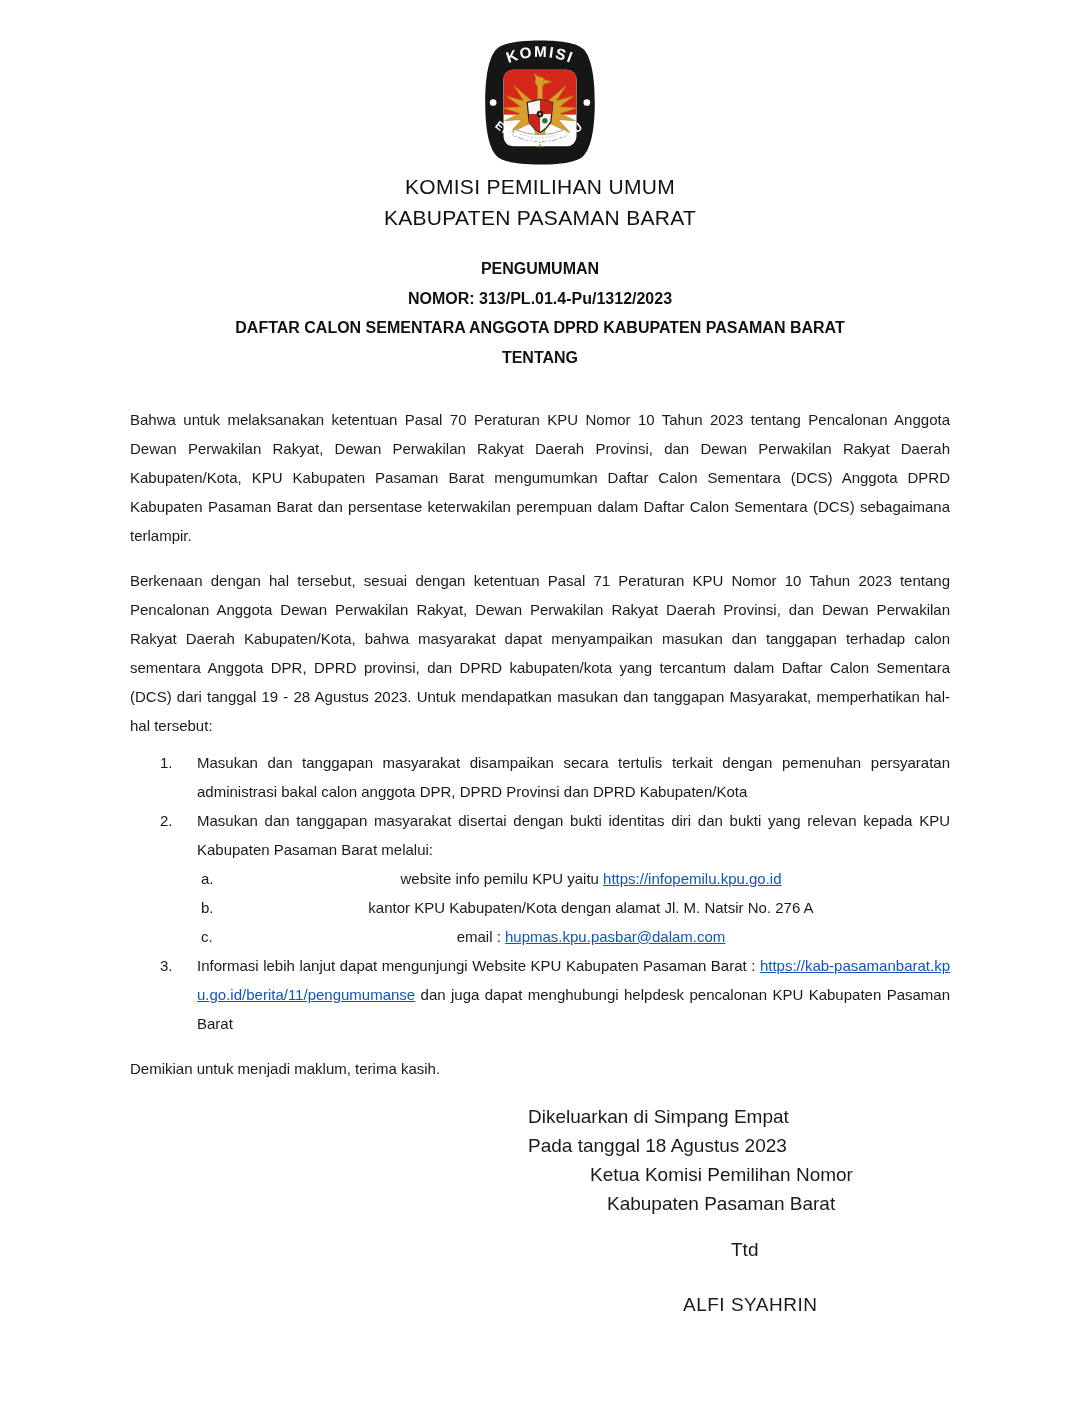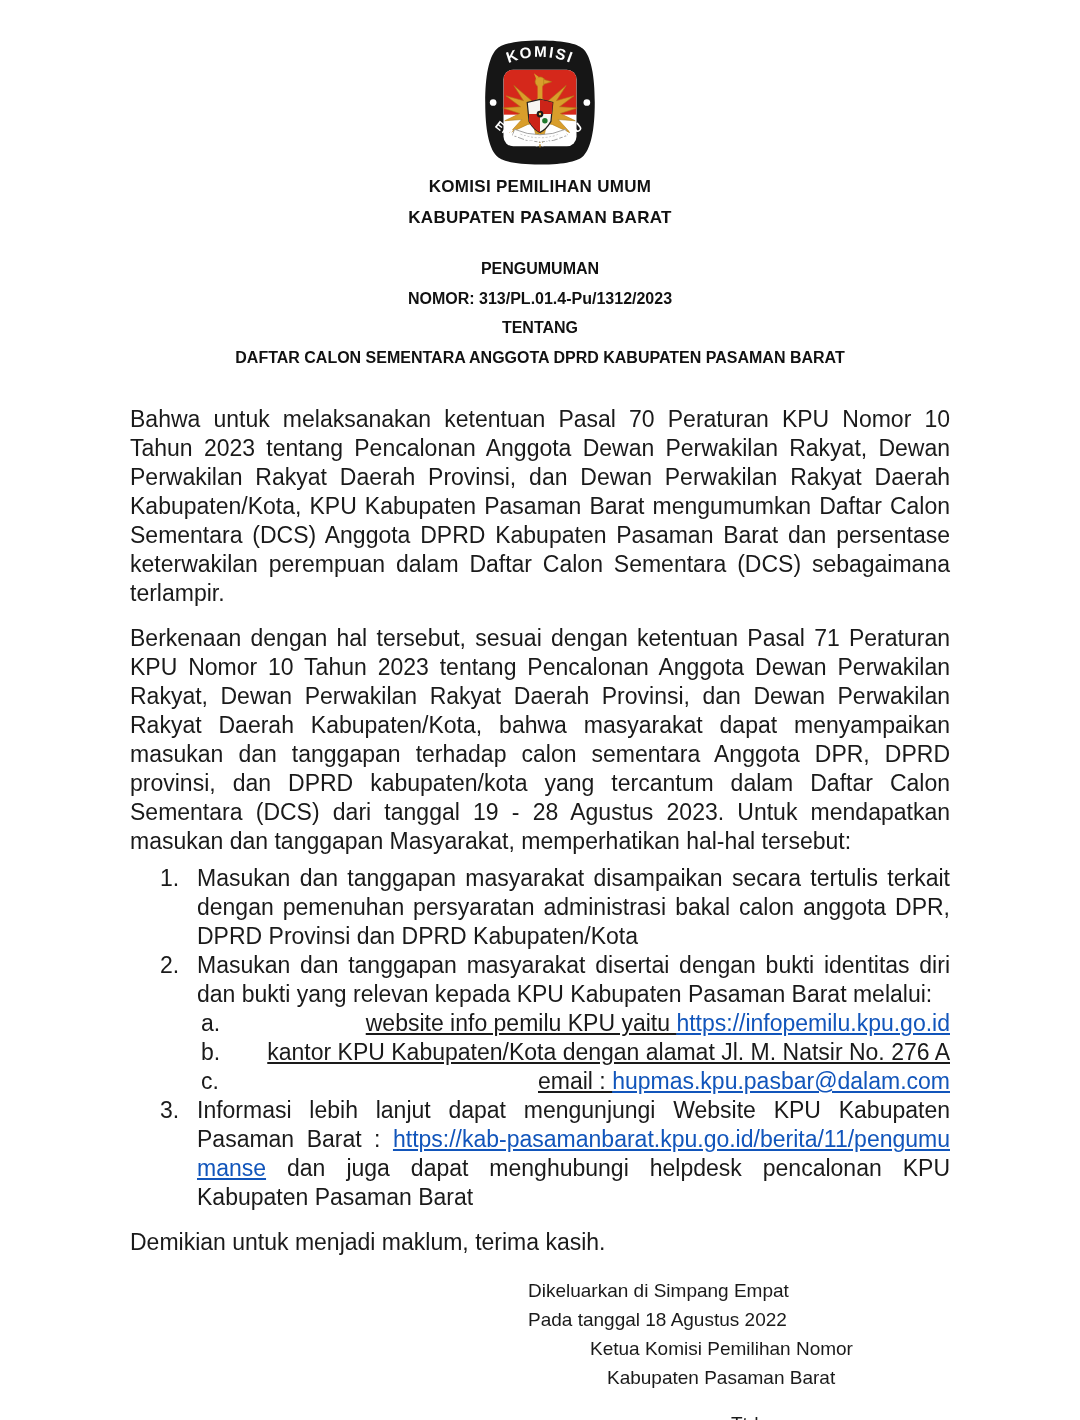--- a/index.html
+++ b/index.html
@@ -15,39 +15,39 @@
     width:1080px;height:1420px;
     font-family:"Liberation Sans", sans-serif;
     color:var(--ink);
     overflow:hidden;
   }
   .page{width:1080px;height:1420px;padding:38px 130px 0 130px;position:relative;}
 
   
   .letterhead{text-align:center;}
   .logo-wrap{display:flex;justify-content:center;margin-bottom:4px;}
-  .org-line{font-weight:700;font-size:17px;line-height:31px;letter-spacing:.3px;color:#111;}
+  .org-line{font-weight:400;font-size:21px;line-height:31px;letter-spacing:.3px;color:#111;}
 
   
   .title-block{text-align:center;margin-top:21px;}
   .title-line{font-weight:700;font-size:16px;line-height:29.5px;color:#111;}
 
   
-  .doc-body{margin-top:33px;font-size:23px;line-height:29px;}
+  .doc-body{margin-top:33px;font-size:15px;line-height:29px;}
   p.para{text-align:justify;margin-top:16px;}
   p.para:first-child{margin-top:0;}
 
   ol.main-list{list-style:none;margin-top:8px;}
   .li{display:flex;align-items:flex-start;}
   .li > .marker{flex:none;width:37px;margin-left:30px;}
   .li > .content{flex:1;text-align:justify;}
   .sub-list{list-style:none;}
   .sub-li{display:flex;align-items:flex-start;}
   .sub-li > .marker{flex:none;width:31px;margin-left:4px;}
-  .sub-li > .content{flex:1;text-align:right;text-decoration:underline;}
+  .sub-li > .content{flex:1;text-align:center;}
   a.doc-link{color:var(--link);text-decoration:underline;cursor:pointer;word-break:break-all;}
 
   p.closing{margin-top:16px;text-align:left;}
 
   
   .signature{margin-top:19px;margin-left:398px;font-size:19px;line-height:29px;}
   .sig-line{white-space:nowrap;}
   .sig-place{padding-left:0;}
   .sig-date{padding-left:0;}
   .sig-title1{padding-left:62px;}
@@ -114,22 +114,22 @@
         </text>
       </svg>
     </div>
     <div class="org-line">KOMISI PEMILIHAN UMUM</div>
     <div class="org-line">KABUPATEN PASAMAN BARAT</div>
   </div>
 
   <div class="title-block">
     <div class="title-line">PENGUMUMAN</div>
     <div class="title-line">NOMOR: 313/PL.01.4-Pu/1312/2023</div>
+    <div class="title-line">DAFTAR CALON SEMENTARA ANGGOTA DPRD KABUPATEN PASAMAN BARAT</div>
     <div class="title-line">TENTANG</div>
-    <div class="title-line">DAFTAR CALON SEMENTARA ANGGOTA DPRD KABUPATEN PASAMAN BARAT</div>
   </div>
 
   <div class="doc-body">
     <p class="para">Bahwa untuk melaksanakan ketentuan Pasal 70 Peraturan KPU Nomor 10 Tahun 2023 tentang Pencalonan Anggota Dewan Perwakilan Rakyat, Dewan Perwakilan Rakyat Daerah Provinsi, dan Dewan Perwakilan Rakyat Daerah Kabupaten/Kota, KPU Kabupaten Pasaman Barat mengumumkan Daftar Calon Sementara (DCS) Anggota DPRD Kabupaten Pasaman Barat dan persentase keterwakilan perempuan dalam Daftar Calon Sementara (DCS) sebagaimana terlampir.</p>
     <p class="para">Berkenaan dengan hal tersebut, sesuai dengan ketentuan Pasal 71 Peraturan KPU Nomor 10 Tahun 2023 tentang Pencalonan Anggota Dewan Perwakilan Rakyat, Dewan Perwakilan Rakyat Daerah Provinsi, dan Dewan Perwakilan Rakyat Daerah Kabupaten/Kota, bahwa masyarakat dapat menyampaikan masukan dan tanggapan terhadap calon sementara Anggota DPR, DPRD provinsi, dan DPRD kabupaten/kota yang tercantum dalam Daftar Calon Sementara (DCS) dari tanggal 19 - 28 Agustus 2023. Untuk mendapatkan masukan dan tanggapan Masyarakat, memperhatikan hal-hal tersebut:</p>
 
     <ol class="main-list">
       <li class="li">
         <span class="marker">1.</span>
         <span class="content">Masukan dan tanggapan masyarakat disampaikan secara tertulis terkait dengan pemenuhan persyaratan administrasi bakal calon anggota DPR, DPRD Provinsi dan DPRD Kabupaten/Kota</span>
@@ -158,20 +158,20 @@
         <span class="marker">3.</span>
         <span class="content"><span>Informasi lebih lanjut dapat mengunjungi Website KPU Kabupaten Pasaman Barat : </span><a class="doc-link">https://kab-pasamanbarat.kpu.go.id/berita/11/pengumumanse</a><span> dan juga dapat menghubungi helpdesk pencalonan KPU Kabupaten Pasaman Barat</span></span>
       </li>
     </ol>
 
     <p class="closing">Demikian untuk menjadi maklum, terima kasih.</p>
   </div>
 
   <div class="signature">
     <div class="sig-line sig-place">Dikeluarkan di Simpang Empat</div>
-    <div class="sig-line sig-date">Pada tanggal 18 Agustus 2022</div>
+    <div class="sig-line sig-date">Pada tanggal 18 Agustus 2023</div>
     <div class="sig-line sig-title1">Ketua Komisi Pemilihan Nomor</div>
     <div class="sig-line sig-title2">Kabupaten Pasaman Barat</div>
     <div class="sig-line sig-ttd">Ttd</div>
     <div class="sig-line sig-name">ALFI SYAHRIN</div>
   </div>
 
 </div>
 
 </body></html>

